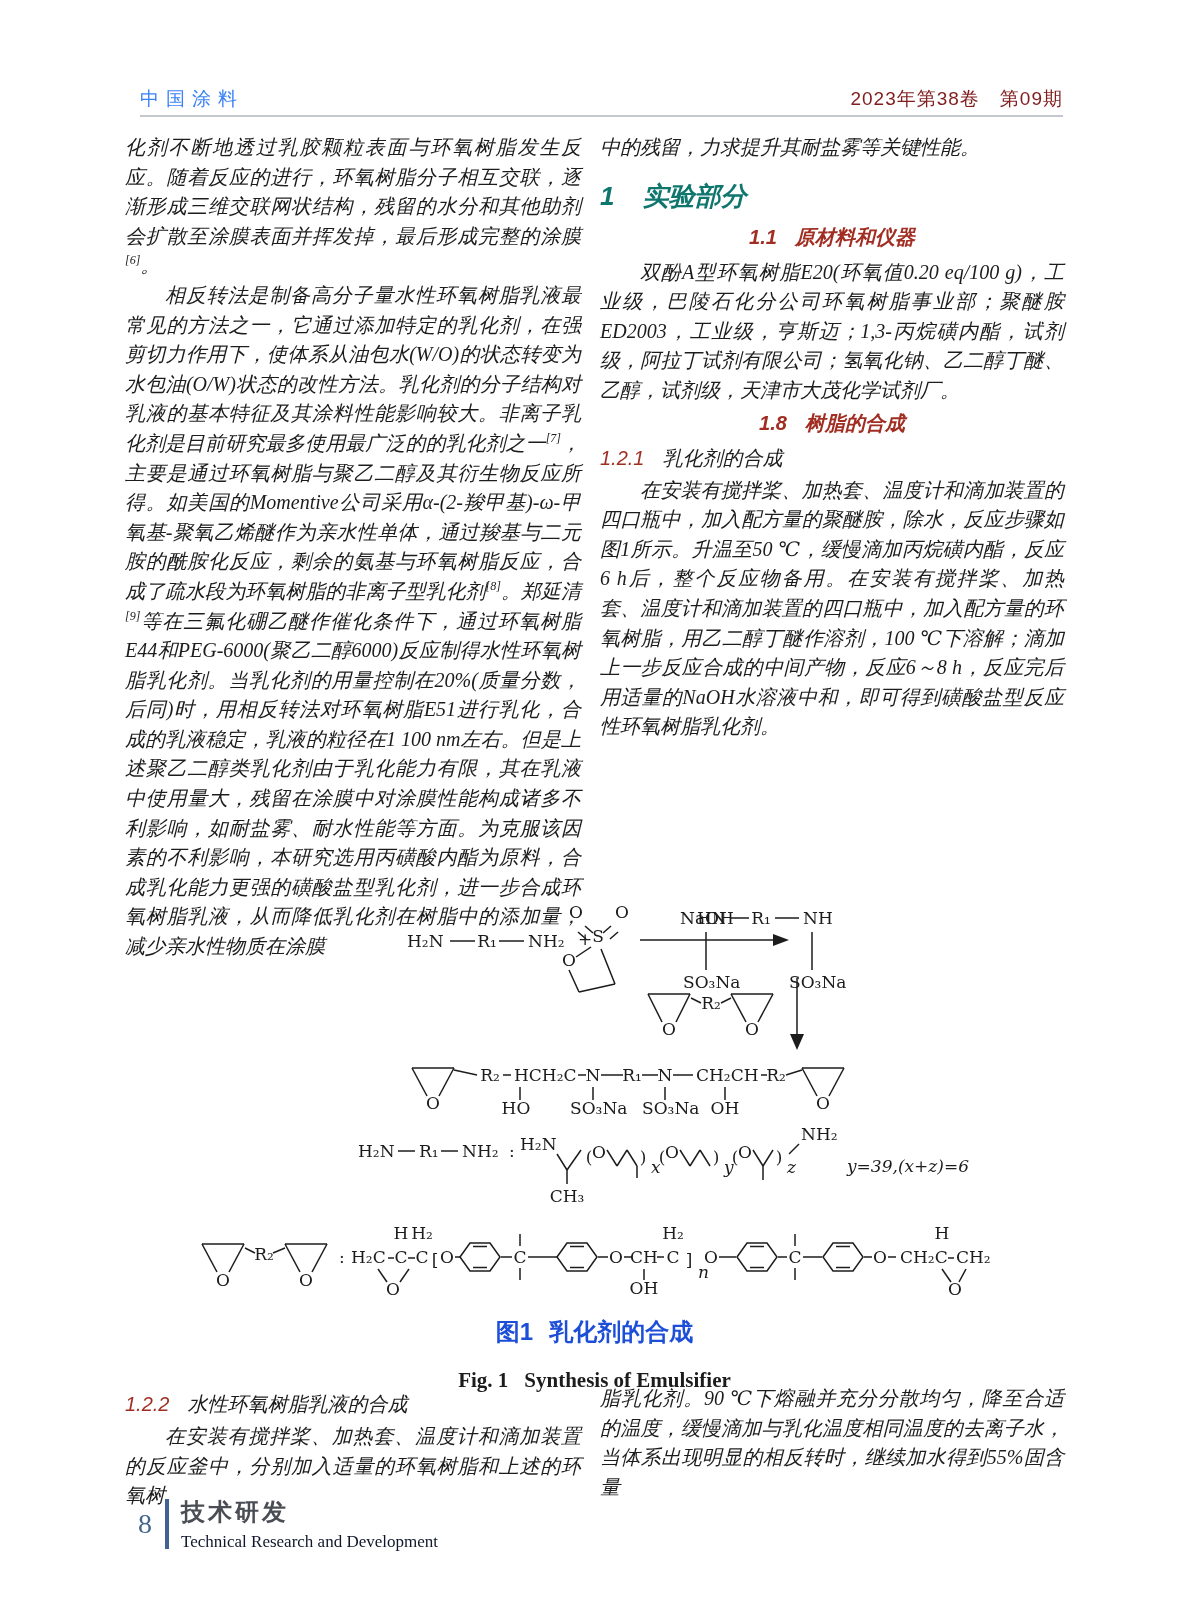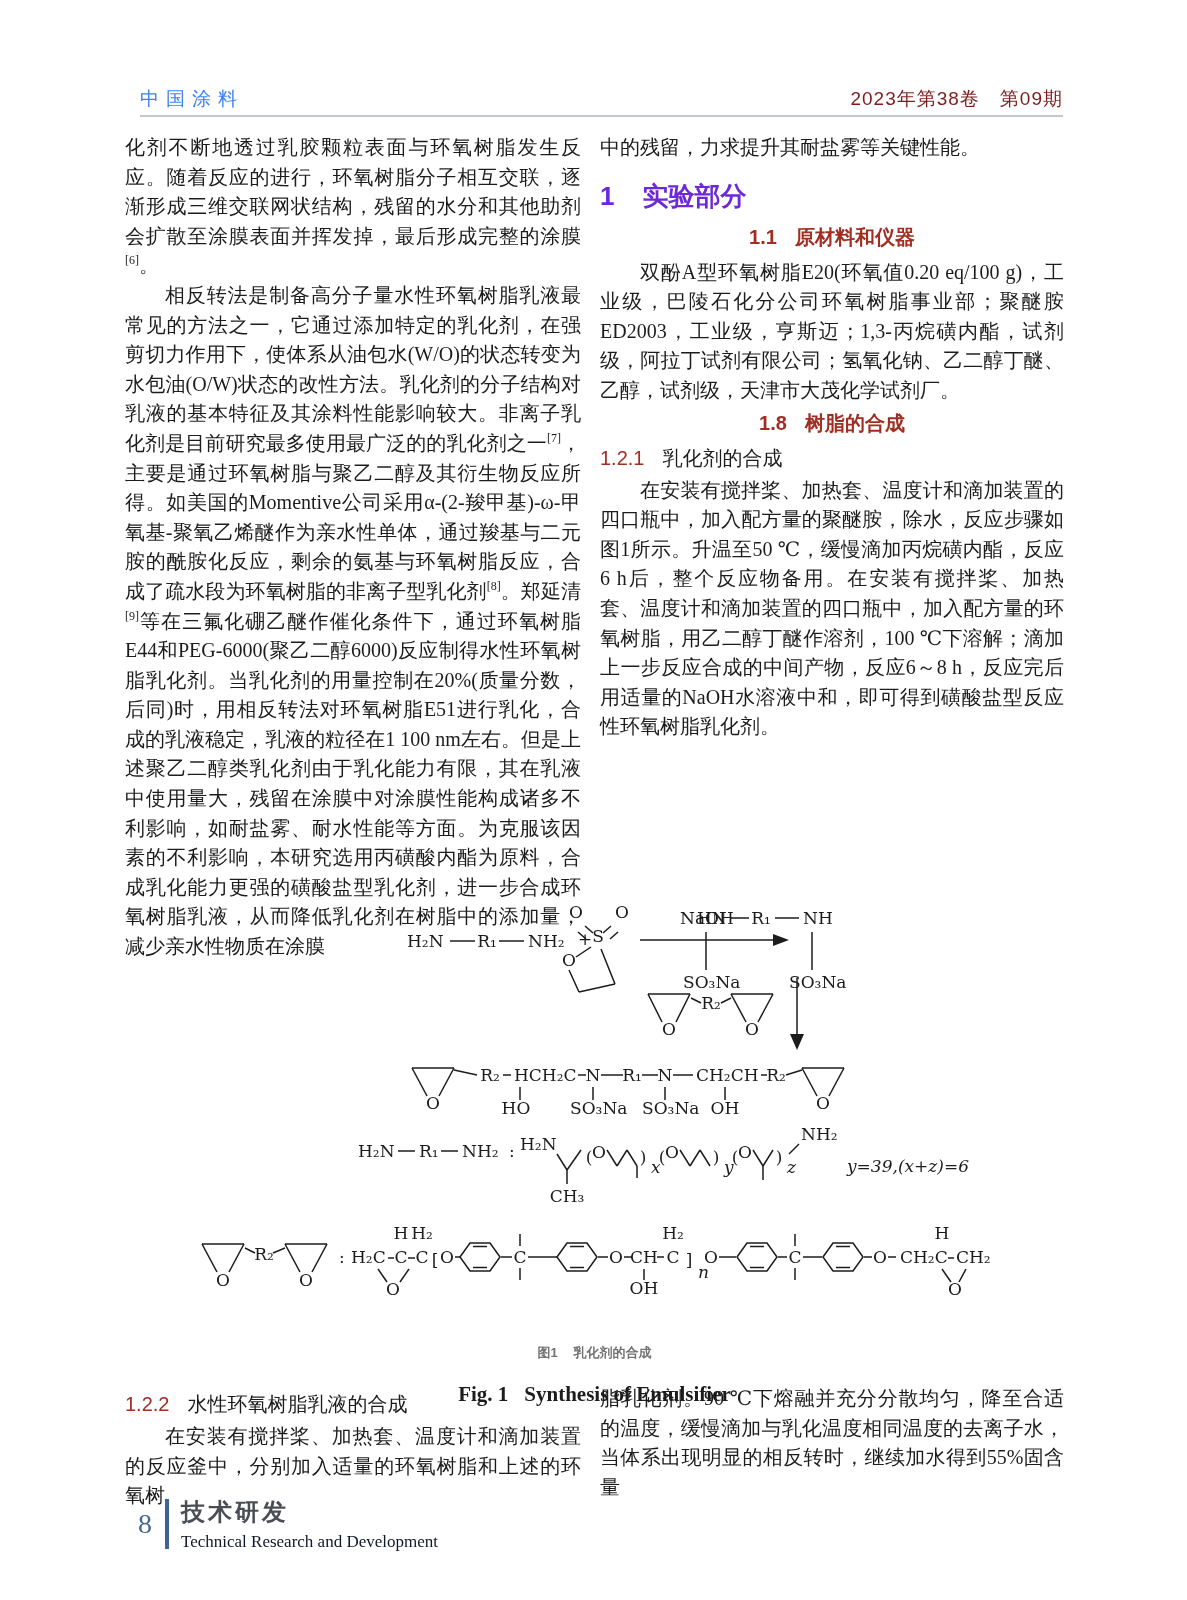--- a/index.html
+++ b/index.html
@@ -5,45 +5,45 @@
   html,body{margin:0;padding:0;background:#ffffff;}
   .page{position:relative;width:1187px;height:1600px;background:#fff;overflow:hidden;
         font-family:"Liberation Serif","DejaVu Serif",serif;color:#1c1c1c;}
   
   .hdr-left{position:absolute;left:140px;top:86px;font-size:19px;color:#3b82f6;
             letter-spacing:7px;font-family:"Liberation Sans","DejaVu Sans",sans-serif;}
   .hdr-right{position:absolute;right:124px;top:86px;font-size:19px;color:#7f1d1d;
              letter-spacing:1px;font-family:"Liberation Sans","DejaVu Sans",sans-serif;}
   .hdr-rule{position:absolute;left:140px;right:124px;top:115px;border-top:2px solid #c3c8cf;}
   
-  .col{position:absolute;font-size:20px;line-height:29.6px;text-align:justify;}
+  .col{position:absolute;font-size:20px;line-height:29.6px;text-align:justify;font-style:italic;}
   .col-left{left:125px;top:133px;width:456px;}
   .col-right{left:600px;top:133px;width:464px;}
   .col-bl{left:125px;top:1386px;width:456px;}
   .col-br{left:600px;top:1384px;width:464px;}
   p{margin:0;}
   .indent{text-indent:2em;}
   sup{font-size:12px;line-height:0;}
   .h1{font-family:"Liberation Sans","DejaVu Sans",sans-serif;font-weight:bold;
-      color:#6d28d9;font-size:26px;margin:17px 0 11px 0;line-height:32px;text-align:left;}
+      color:#0f766e;font-size:26px;margin:17px 0 11px 0;line-height:32px;text-align:left;}
   .h1 .num{margin-right:28px;}
   .h2{font-family:"Liberation Sans","DejaVu Sans",sans-serif;font-weight:bold;
       color:#a12e23;font-size:20px;margin:3px 0 7px 0;line-height:28px;text-align:center;}
   .h2 .num{margin-right:18px;}
   .h3line{margin:4px 0 3px 0;line-height:29px;text-align:left;}
   .h3line .num{font-family:"Liberation Sans","DejaVu Sans",sans-serif;color:#a12e23;
                font-size:20px;margin-right:18px;}
   .h3line .ttl{color:#1c1c1c;font-size:20px;}
   
   .figure-svg{position:absolute;left:165px;top:882px;}
   .figure-svg text{font-family:"DejaVu Serif","Liberation Serif",serif;font-size:17px;fill:#1c1c1c;}
   .figure-svg line, .figure-svg path, .figure-svg polyline{stroke:#1c1c1c;stroke-width:1.5;fill:none;}
   .figure-svg polygon{fill:#1c1c1c;stroke:none;}
   .cap{position:absolute;left:125px;top:1316px;width:939px;text-align:center;}
-  .cap-zh{font-family:"Liberation Sans","DejaVu Sans",sans-serif;font-weight:bold;font-size:13px;color:#737373;margin-top:28px;}
+  .cap-zh{font-family:"Liberation Sans","DejaVu Sans",sans-serif;font-weight:bold;font-size:24px;color:#1d4ed8;}
   .cap-zh .fign{margin-right:16px;}
   .cap-en{font-family:"Liberation Serif",serif;font-weight:bold;font-size:21px;margin-top:20px;color:#1c1c1c;}
   .cap-en .fign{margin-right:16px;}
   
   .footer{position:absolute;left:138px;top:1496px;display:flex;align-items:center;}
   .pageno{font-size:28px;color:#46688e;margin-right:13px;}
   .fbar{width:4px;height:50px;background:#3f6492;margin-right:12px;}
   .fzh{font-family:"Liberation Sans","DejaVu Sans",sans-serif;font-weight:bold;
        font-size:24px;color:#4a4e54;letter-spacing:3px;}
   .fen{font-family:"Liberation Serif",serif;font-size:17px;color:#0f172a;margin-top:4px;}

